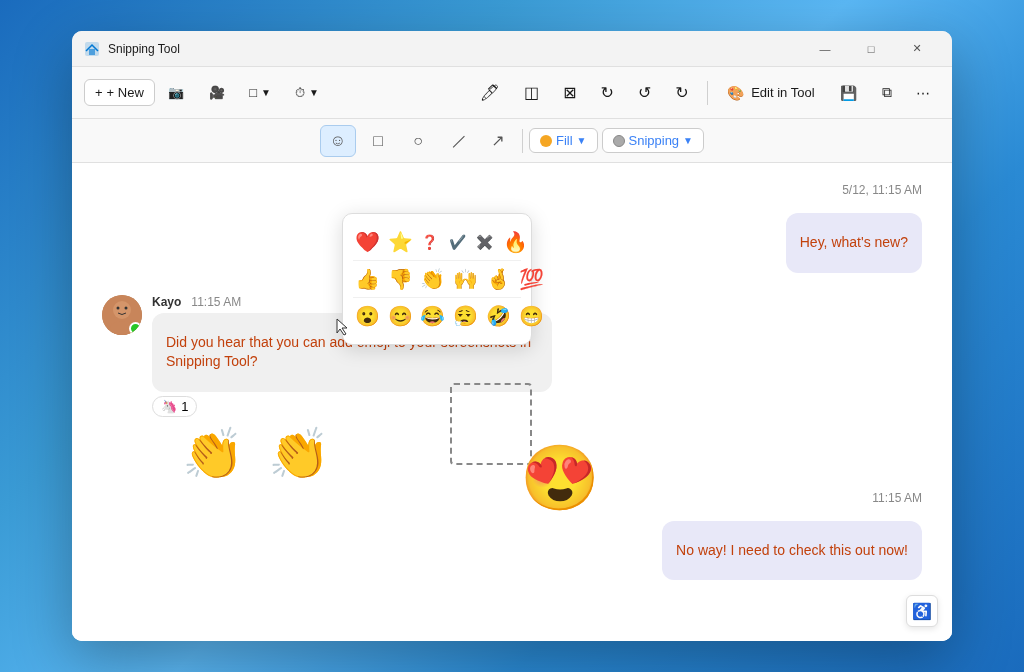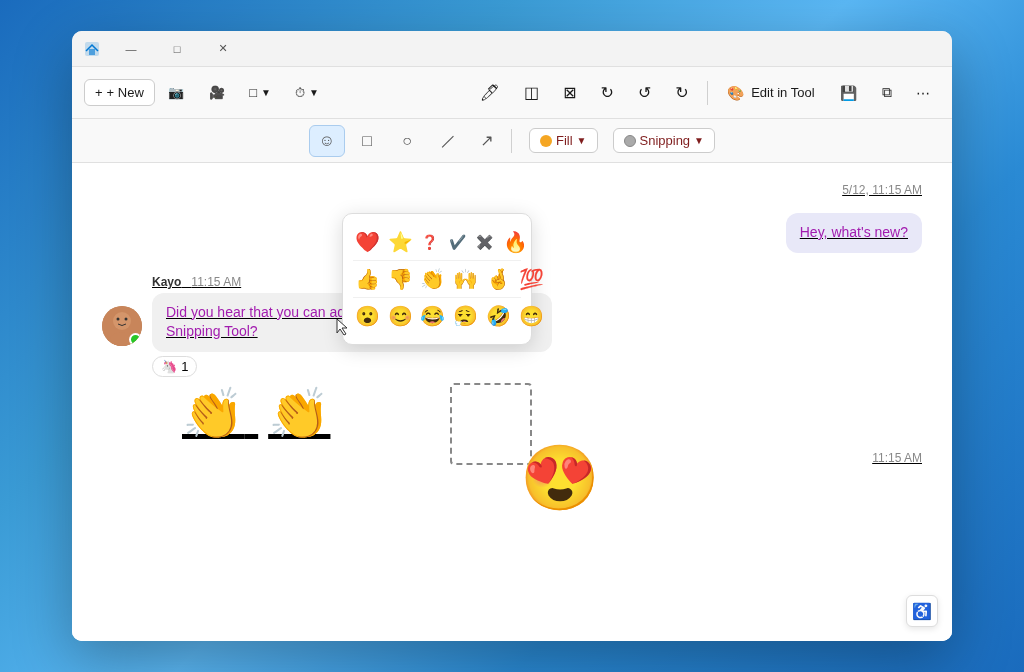--- a/index.html
+++ b/index.html
@@ -142,22 +142,21 @@
     .fill-btn, .outline-btn {
       display: flex;
       align-items: center;
       gap: 4px;
       padding: 4px 10px;
       border-radius: 6px;
       cursor: pointer;
       font-size: 13px;
       border: 1px solid #ccc;
       background: white;
-      color: #7f1d1d;
-      margin-left: 11px;
+      color: #3b82f6;
     }
     .color-dot {
       width: 12px;
       height: 12px;
       border-radius: 50%;
     }
 
     
     .main-content {
       flex: 1;
@@ -174,27 +173,26 @@
       position: relative;
       overflow: hidden;
     }
 
     .chat-messages {
       padding: 20px 30px;
       display: flex;
       flex-direction: column;
       gap: 12px;
       height: 100%;
-      text-decoration: underline;
     }
 
     
     .message-row {
       display: flex;
-      align-items: center;
+      align-items: flex-start;
       gap: 10px;
     }
 
     .avatar {
       width: 40px;
       height: 40px;
       border-radius: 50%;
       background: #c8a080;
       position: relative;
       flex-shrink: 0;
@@ -229,23 +227,23 @@
       color: #888;
       margin-bottom: 4px;
     }
     .message-meta .sender {
       font-weight: 600;
       color: #333;
     }
     .bubble {
       background: #f0f0f0;
       border-radius: 12px;
-      padding: 10px 14px;
+      padding: 20px 14px;
       font-size: 14px;
-      color: #a21caf;
+      color: #c2410c;
       line-height: 1.4;
     }
     .bubble.right-bubble {
       background: #e8e8f8;
     }
 
     .timestamp-right {
       text-align: right;
       font-size: 12px;
       color: #888;
@@ -366,20 +364,21 @@
 <div class="app-window">
 
   <div class="title-bar">
     <div class="title-bar-icon">
       <svg width="16" height="16" viewBox="0 0 16 16">
         <rect x="1" y="1" width="14" height="14" rx="2" fill="#0078d4" opacity="0.2"></rect>
         <path d="M2 10 L8 4 L14 10" stroke="#0078d4" stroke-width="1.5" fill="none"></path>
         <rect x="5" y="8" width="6" height="6" fill="#0078d4" opacity="0.6"></rect>
       </svg>
     </div>
+    <span class="title-bar-text">Snipping Tool</span>
     <div class="window-controls">
       <button class="win-btn">—</button>
       <button class="win-btn">□</button>
       <button class="win-btn close">✕</button>
     </div>
   </div>
 
   <div class="toolbar">
     <button class="toolbar-btn new-btn">
       <span>+</span>
@@ -512,20 +511,23 @@
           </div>
         </div>
 
         <div style="padding-left: 80px; font-size: 50px; line-height:1;">
           <span>👏</span>
           <span style="margin-left:10px;">👏</span>
         </div>
 
         <div class="timestamp-right">11:15 AM</div>
 
+        <div class="right-message">
+          <div class="bubble right-bubble">No way! I need to check this out now!</div>
+        </div>
 
       </div>
 
       <div class="emoji-picker">
         <div class="emoji-picker-row">
           <span class="ep-emoji">❤️</span>
           <span class="ep-emoji">⭐</span>
           <span class="ep-special blue">❓</span>
           <span class="ep-special blue">✔️</span>
           <span class="ep-special red">✖️</span>

